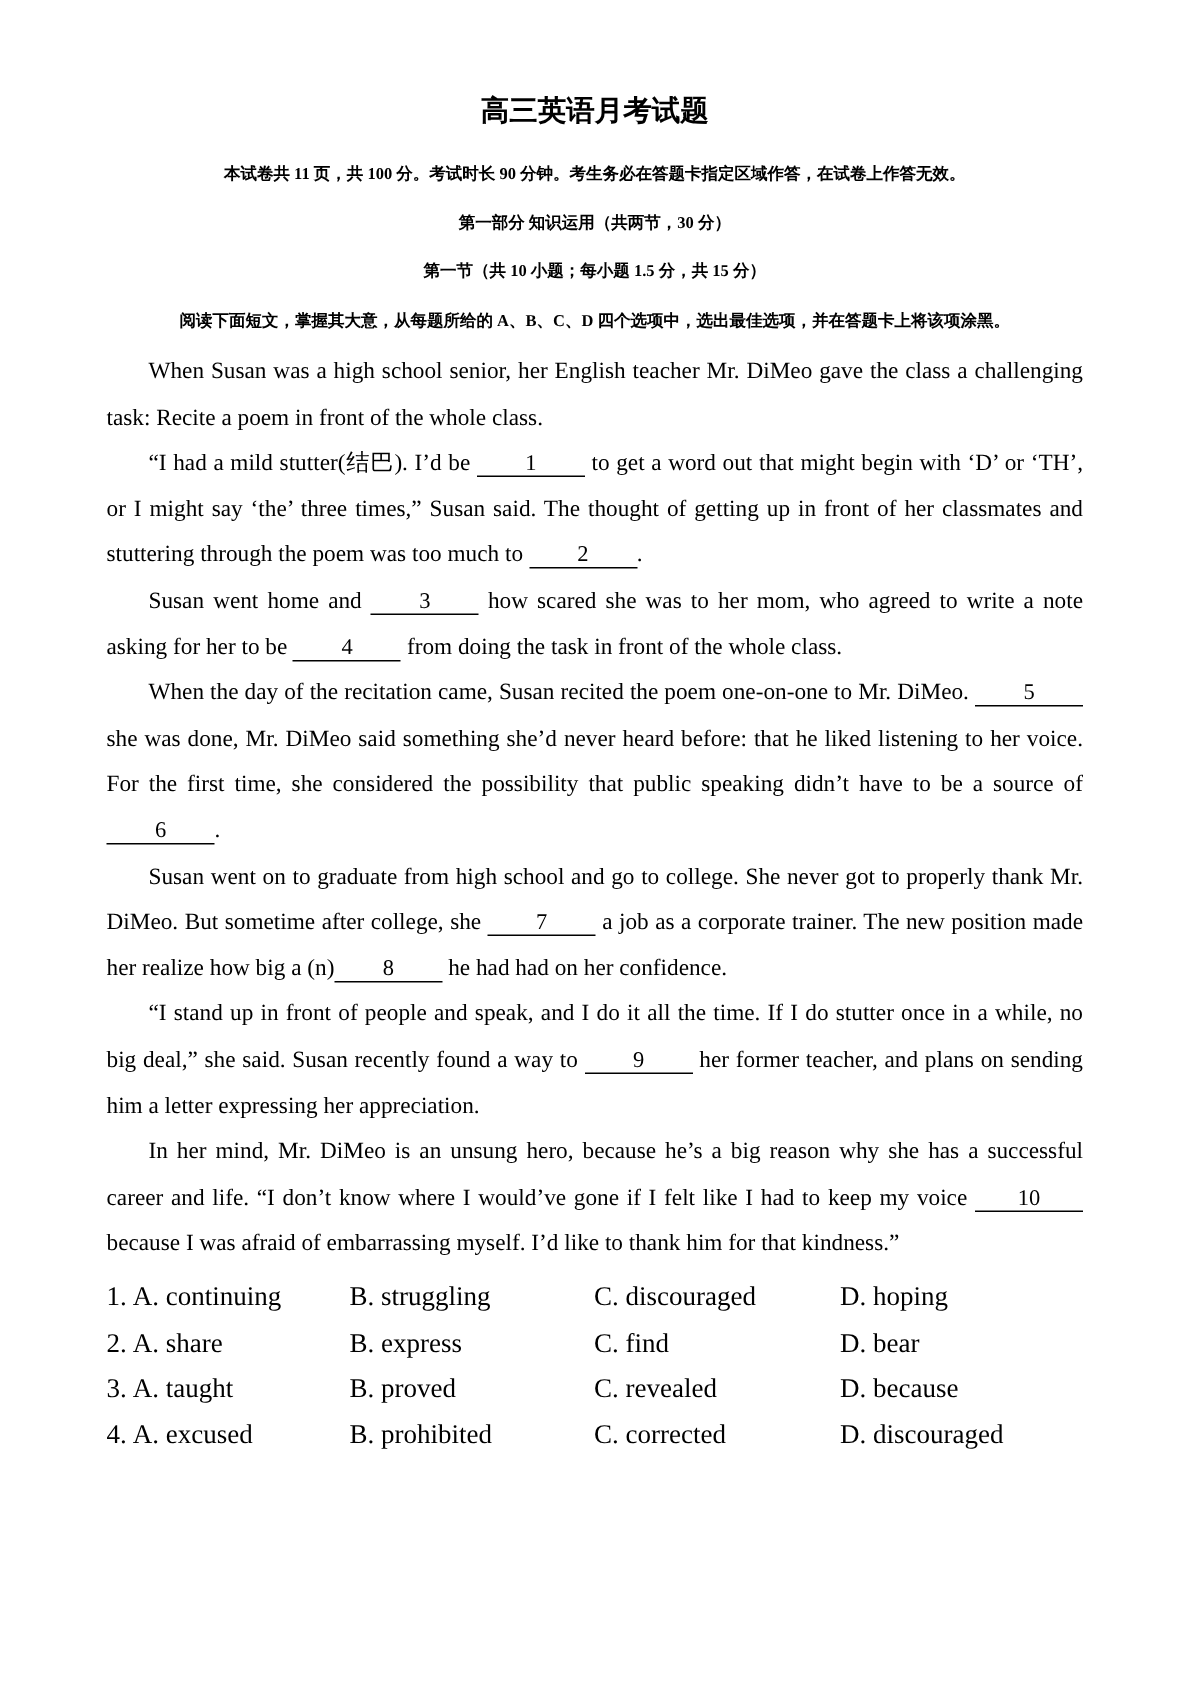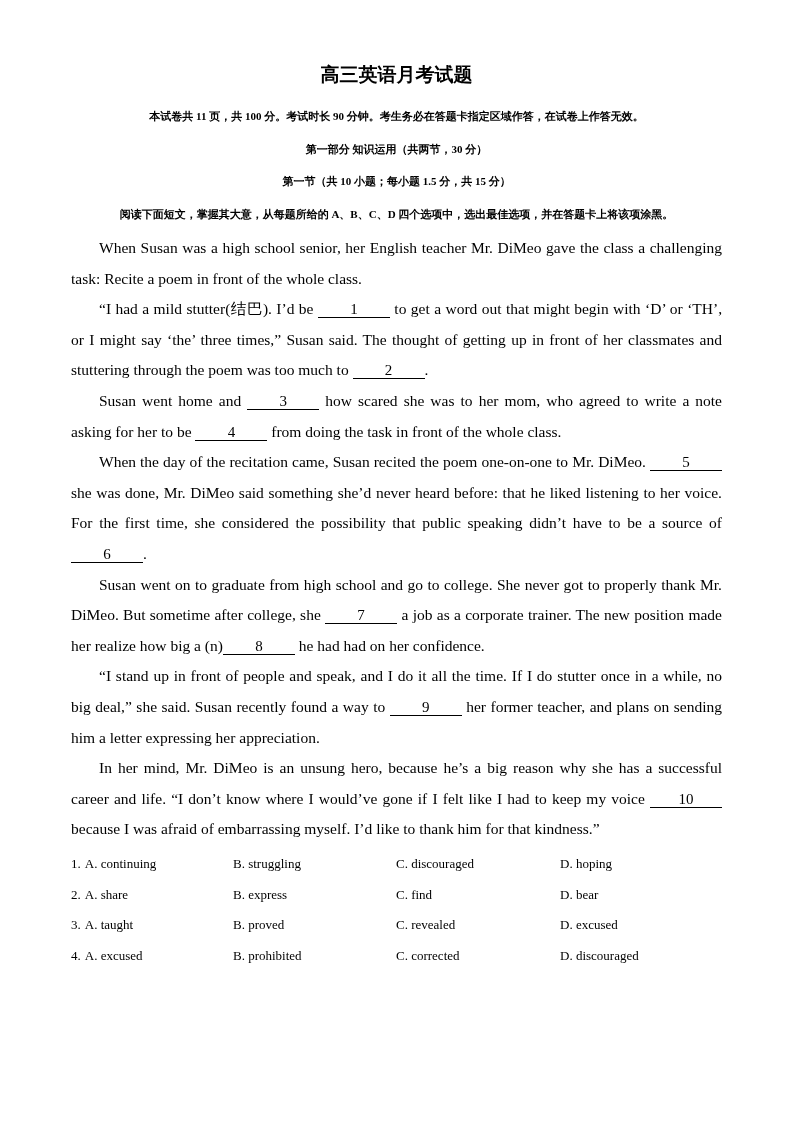--- a/index.html
+++ b/index.html
@@ -51,21 +51,21 @@
     text-indent: 0;
     line-height: 16px;
     font-size: 15px;
   }
   .questions {
     margin-top: 4px;
   }
   .q-row {
     display: grid;
     grid-template-columns: 162px 163px 164px 1fr;
-    font-size: 13px;
+    font-size: 18px;
     line-height: 30.8px;
   }
   .q-cell {
     white-space: nowrap;
   }
   .q-num {
     margin-right: 4px;
   }
 </style>
 </head>
@@ -103,21 +103,21 @@
       <div class="q-row">
         <div class="q-cell"><span class="q-num">2.</span>A. share</div>
         <div class="q-cell">B. express</div>
         <div class="q-cell">C. find</div>
         <div class="q-cell">D. bear</div>
       </div>
       <div class="q-row">
         <div class="q-cell"><span class="q-num">3.</span>A. taught</div>
         <div class="q-cell">B. proved</div>
         <div class="q-cell">C. revealed</div>
-        <div class="q-cell">D. excused</div>
+        <div class="q-cell">D. because</div>
       </div>
       <div class="q-row">
         <div class="q-cell"><span class="q-num">4.</span>A. excused</div>
         <div class="q-cell">B. prohibited</div>
         <div class="q-cell">C. corrected</div>
         <div class="q-cell">D. discouraged</div>
       </div>
     </div>
 
 </div>

